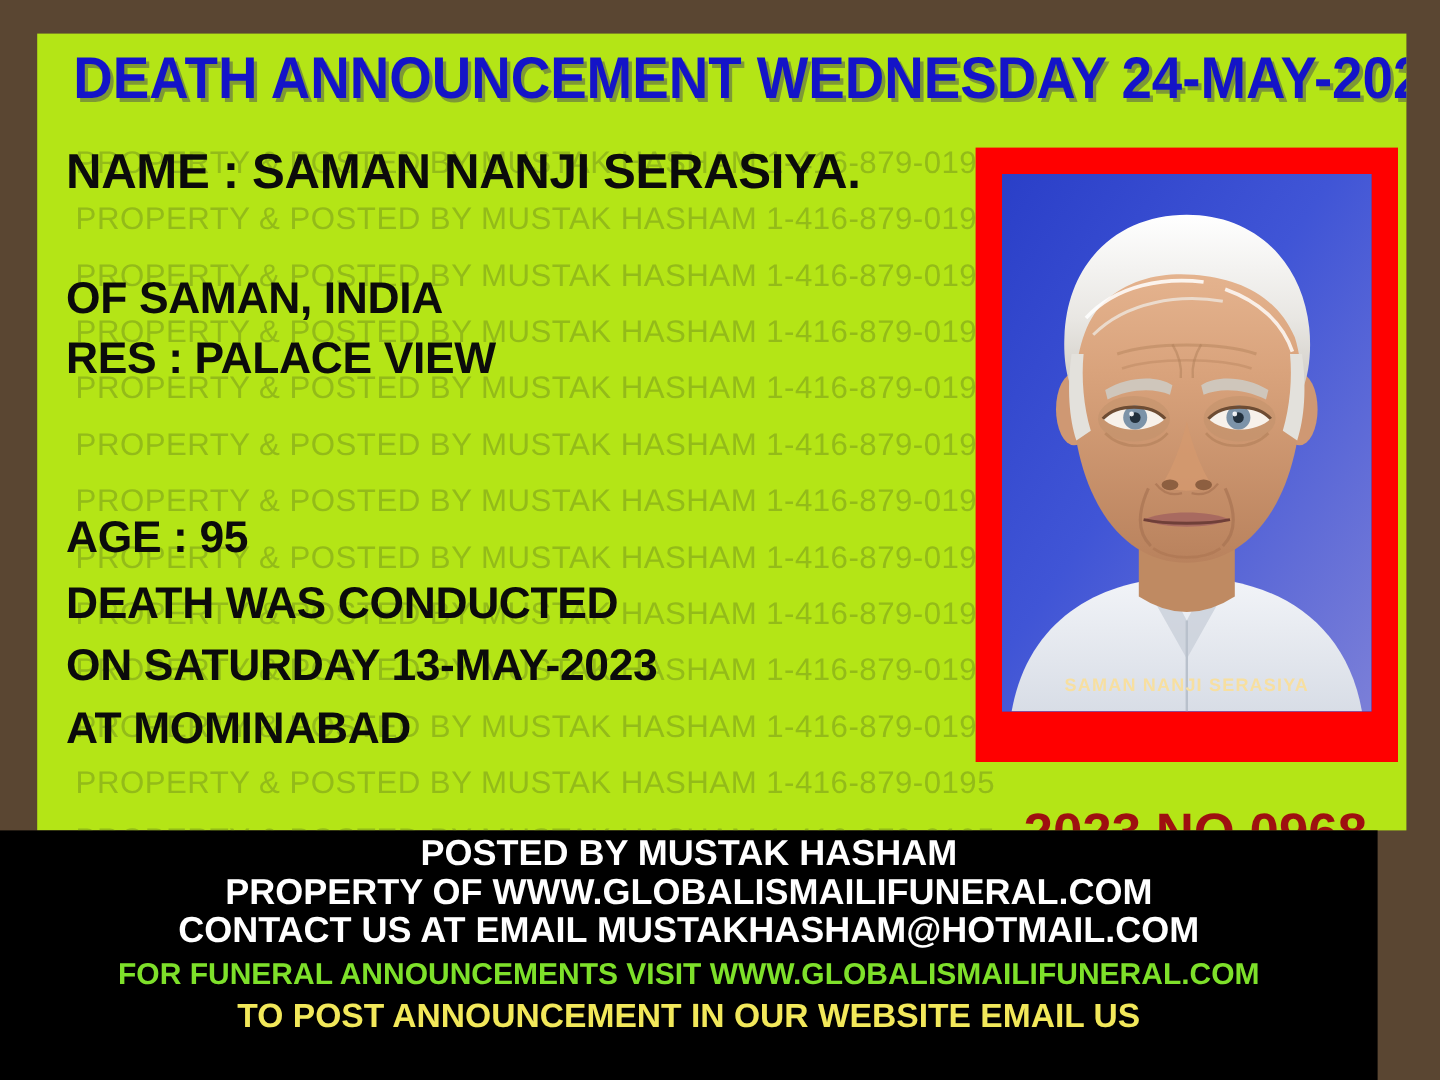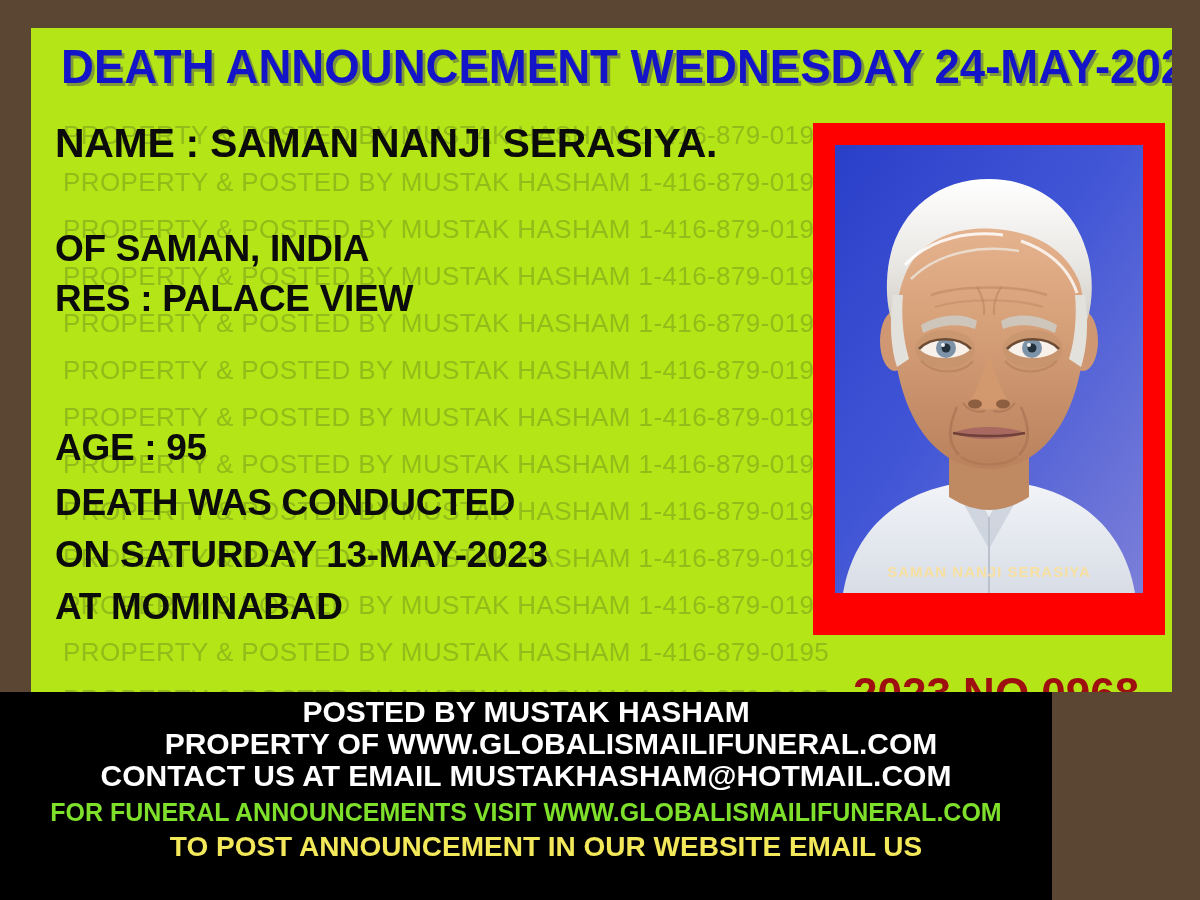--- a/index.html
+++ b/index.html
@@ -75,36 +75,36 @@
   }
   .ref-number{
     position:absolute;left:822px;top:641px;
     color:#9e1010;font-size:44px;font-weight:700;
     font-family:"Liberation Sans",sans-serif;
     letter-spacing:0px;white-space:nowrap;
   }
 
   
   .footer{
-    position:absolute;left:0;top:692px;width:1052px;height:208px;
+    position:absolute;left:0;top:692px;width:1148px;height:208px;
     background:#000000;text-align:center;
   }
   .f-line{
     font-family:"Liberation Sans",sans-serif;
     font-weight:700;white-space:nowrap;
     position:absolute;left:0;width:100%;
   }
   .fw{color:#ffffff;font-size:30px;}
   .fg{color:#7ee02a;font-size:25px;}
   .fy{color:#f2e85a;font-size:28px;}
   .fl1{top:3px;}
-  .fl2{top:35px;padding-left:25px;}
+  .fl2{top:35px;}
   .fl3{top:67px;}
   .fl4{top:106px;}
-  .fl5{top:139px;margin-left:20px;}
+  .fl5{top:139px;}
   .fl6{top:170px;}
 </style>
 </head>
 <body>
 
 <div id="poster">
 
   <div class="green-panel">
 
     <div class="watermark-layer" id="wm-layer">

